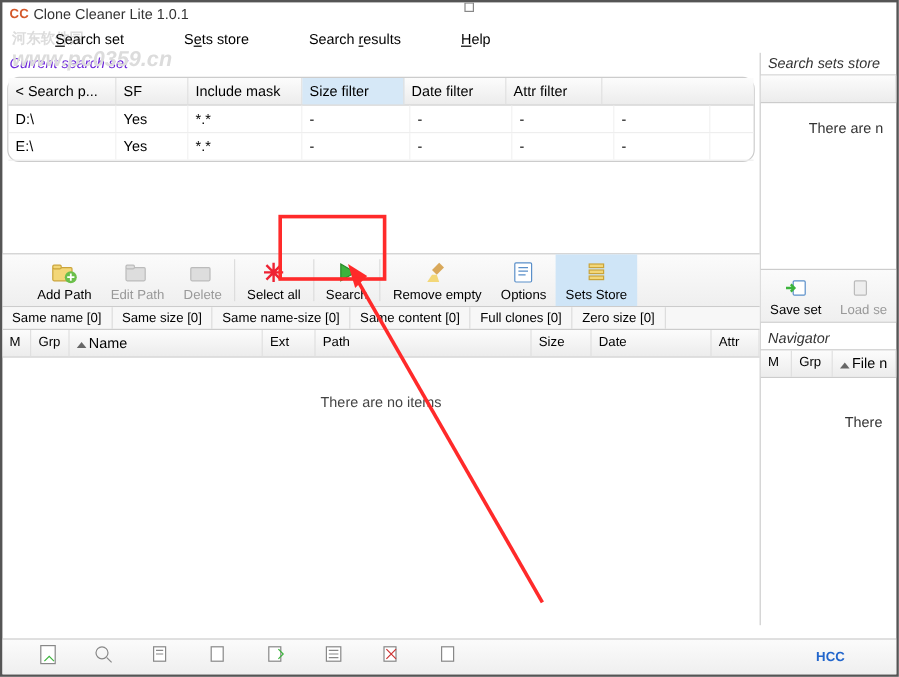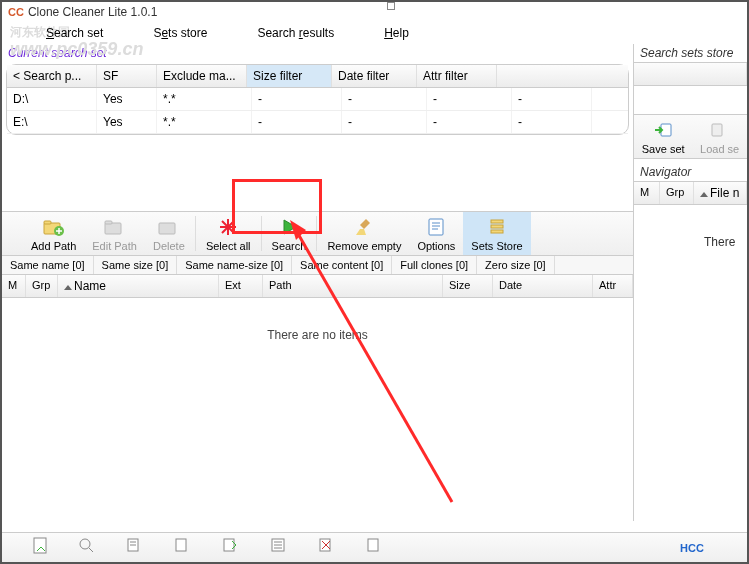--- a/index.html
+++ b/index.html
@@ -89,21 +89,21 @@
 </div>
 
 <div class="main-layout">
   <div class="left-pane">
     <div class="section-label">Current search set</div>
 
     <div class="grid top-grid">
       <div class="grid-header">
         <div class="cell c0">&lt; Search p...</div>
         <div class="cell c1">SF</div>
-        <div class="cell c3">Exclude ma...</div>
+        <div class="cell c2">Include mask</div>
         <div class="cell c4 sel">Size filter</div>
         <div class="cell c5">Date filter</div>
         <div class="cell c6">Attr filter</div>
       </div>
       <div class="grid-row">
         <div class="cell c0">D:\</div>
         <div class="cell c1">Yes</div>
         <div class="cell c2">*.*</div>
         <div class="cell c3">-</div>
         <div class="cell c4">-</div>
@@ -224,20 +224,23 @@
     </div>
   </div>
 
   <div class="right-pane">
     <div class="right-section-label">Search sets store</div>
     <div class="right-grid">
       <div class="grid-header">
           <div class="cell" style="width:100%">&nbsp;</div>
         </div>
     </div>
+    <div class="right-body">
+      <span>There are n</span>
+    </div>
 
     <div class="right-toolbar" style="margin-top:28px;">
       <div class="tool-btn">
         <span class="ico">
             <svg width="20" height="18">
               <rect x="8" y="3" width="10" height="12" rx="1" fill="#fff" stroke="#5a8fc9"></rect>
               <path d="M2 9h7M6 6l3 3-3 3" stroke="#3cb43c" stroke-width="2" fill="none"></path>
             </svg>
           </span>
         <span class="lbl">Save set</span>

